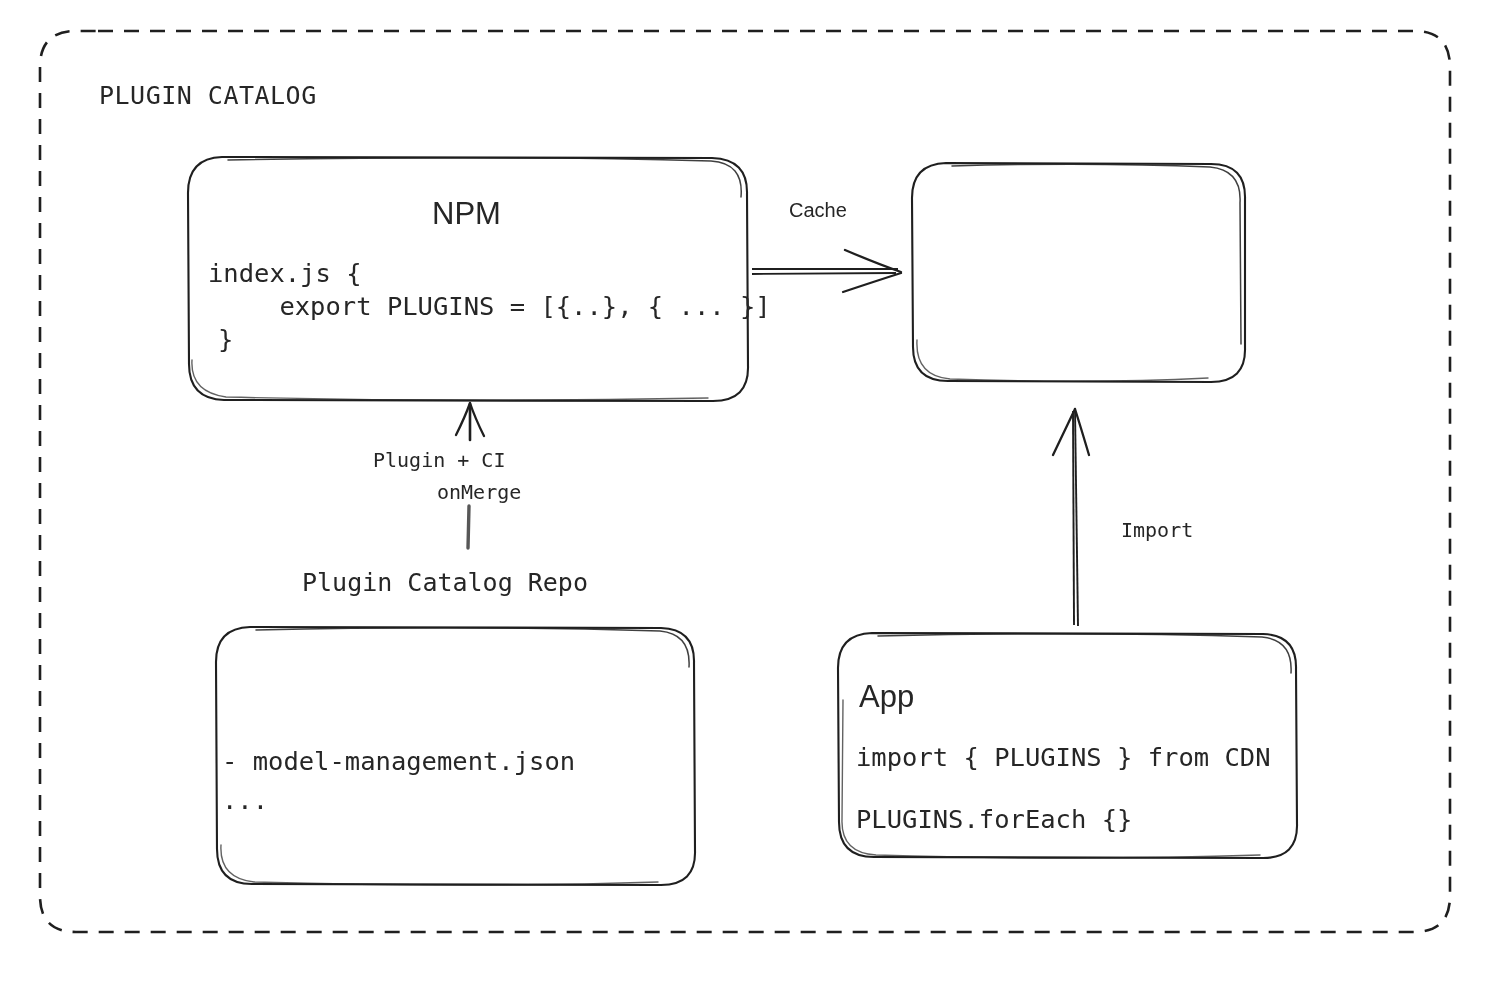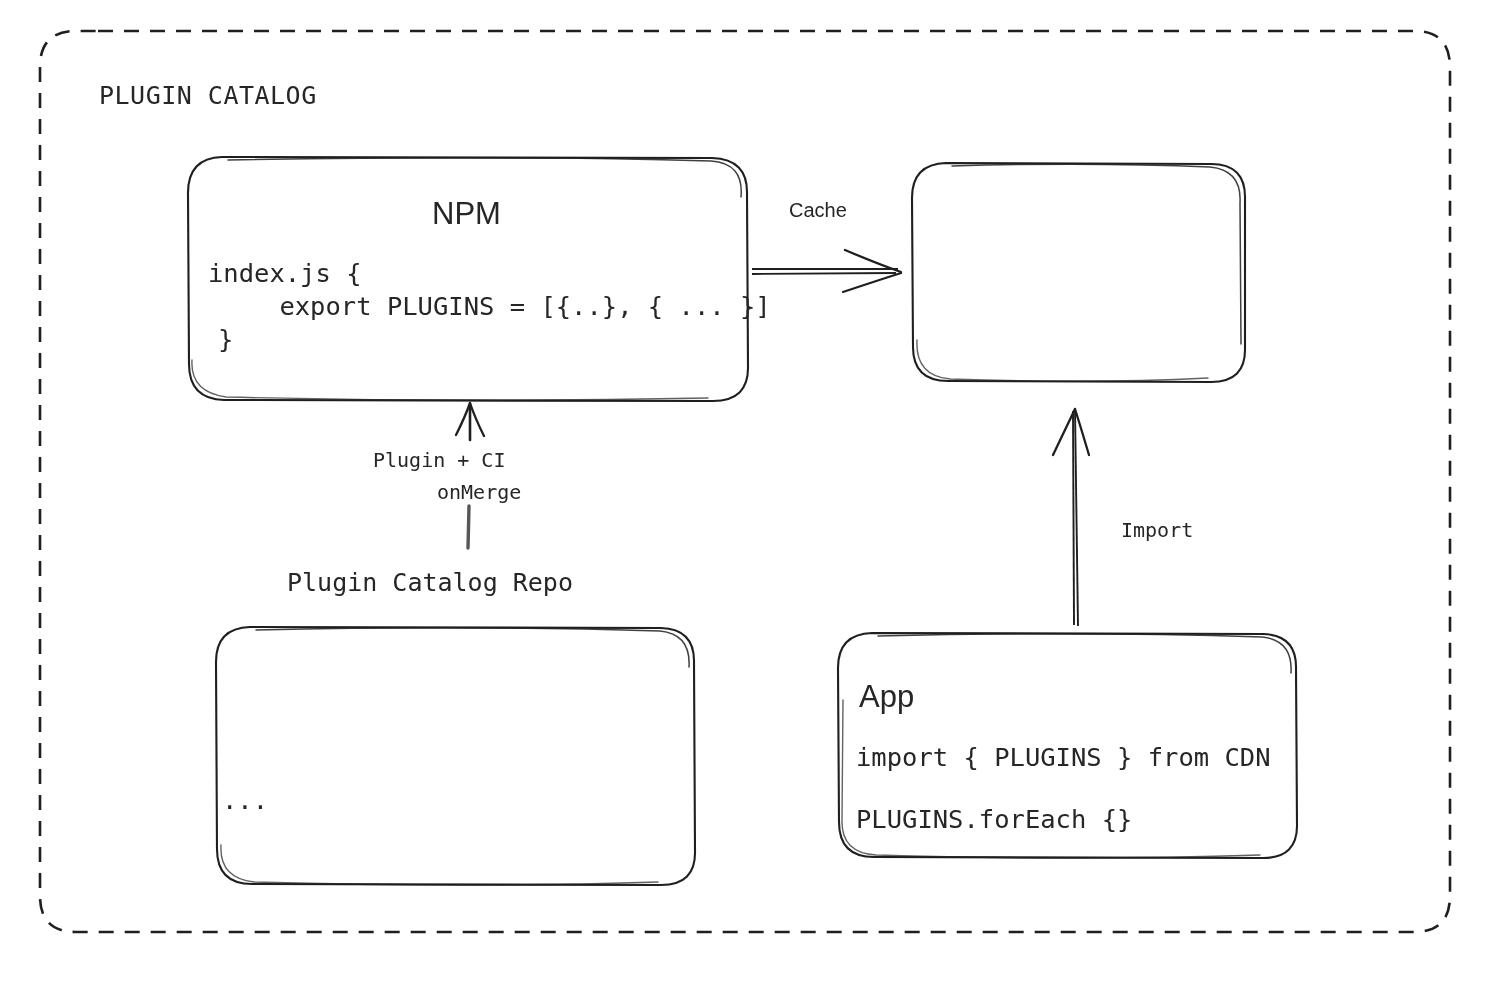--- a/index.html
+++ b/index.html
@@ -123,21 +123,22 @@
   <div class="txt mono code" style="left:208px; top:255px;">index.js {</div>
   <div class="txt mono code" style="left:218px; top:288px;">    export PLUGINS = [{..}, { ... }]</div>
   <div class="txt mono code" style="left:218px; top:321px;">}</div>
 
 
   <div class="txt sans edge-label" style="left:789px; top:200px;">Cache</div>
 
   <div class="txt mono edge-label" style="left:373px; top:450px;">Plugin + CI</div>
   <div class="txt mono edge-label" style="left:417px; top:482px;margin-left:20px;">onMerge</div>
 
-  <div class="txt mono outer-label" style="left:287px; top:570px;">Plugin Catalog Repo</div>
+  <div class="txt mono outer-label" style="left:302px; top:570px;">Plugin Catalog Repo</div>
+  <div class="txt mono code" style="left:222px; top:743px;">- model-management.json</div>
   <div class="txt mono code" style="left:222px; top:782px;">...</div>
 
   <div class="txt mono edge-label" style="left:1108px; top:520px;margin-left:13px;">Import</div>
 
   <div class="txt sans box-label-sans" style="left:859px; top:681px;">App</div>
   <div class="txt mono code" style="left:856px; top:739px;">import { PLUGINS } from CDN</div>
   <div class="txt mono code" style="left:856px; top:801px;">PLUGINS.forEach {}</div>
 
 </div>
 

